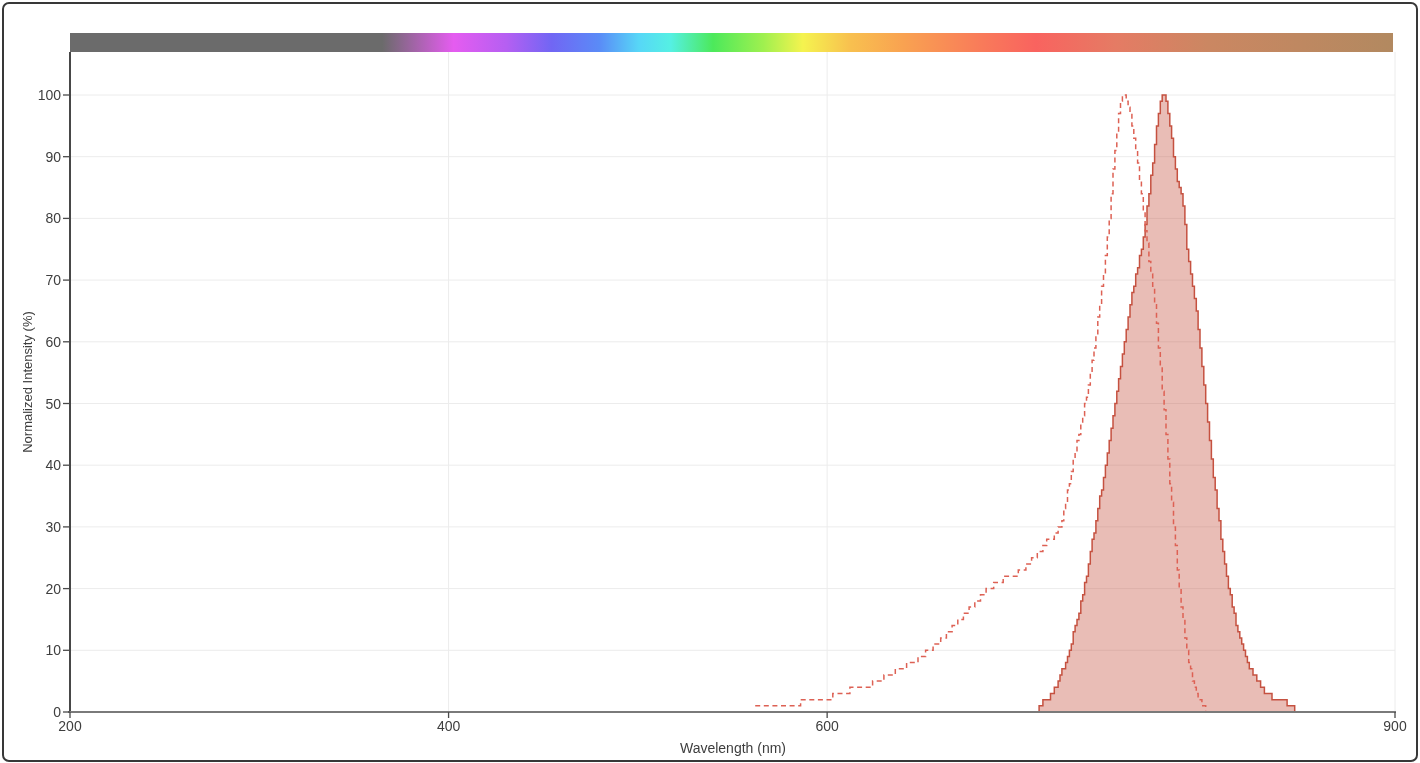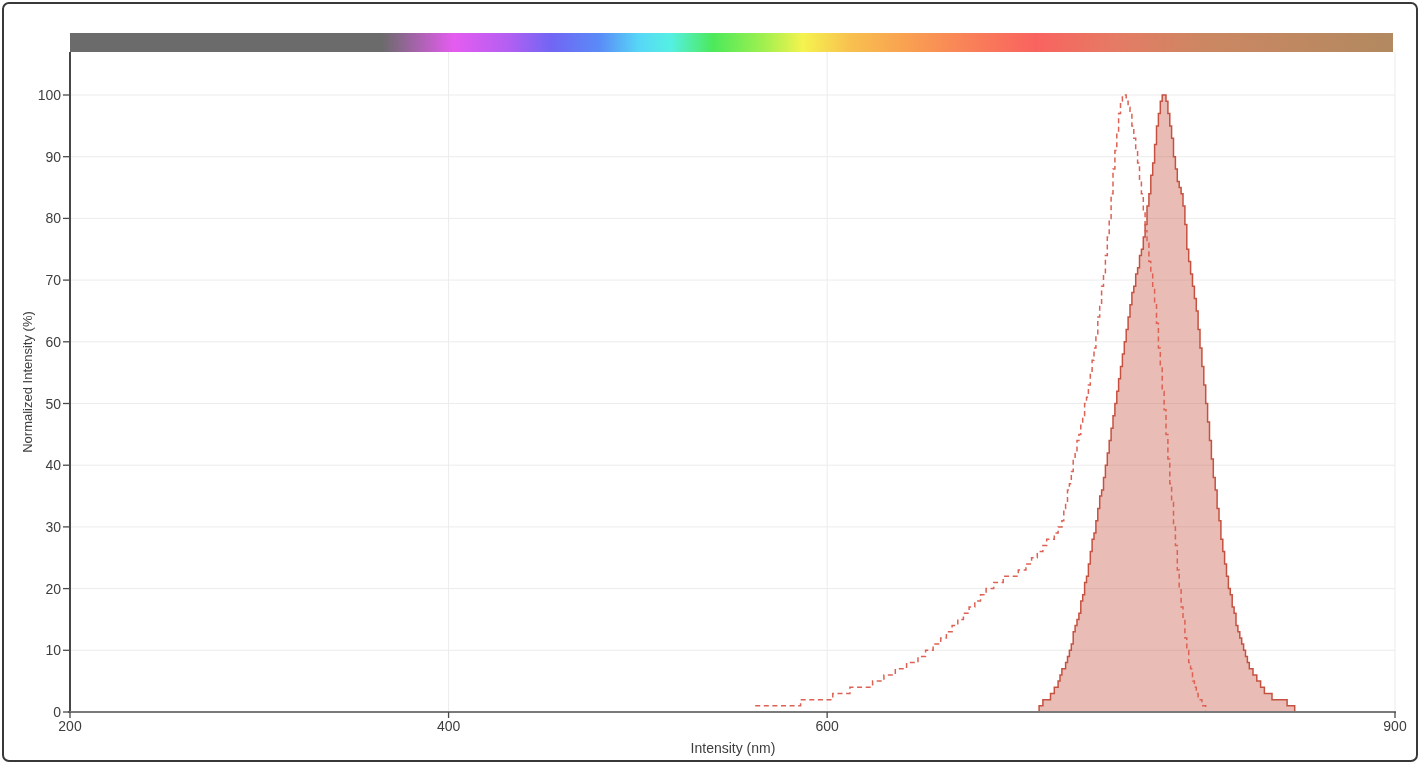--- a/index.html
+++ b/index.html
@@ -78,14 +78,14 @@
       <line x1="70" y1="712" x2="70" y2="718" stroke="#4a4a4a" stroke-width="1.3"></line>
       <text x="70" y="731" text-anchor="middle" font-size="14" fill="#3e3e3e">200</text>
       <line x1="448.57142857142856" y1="712" x2="448.57142857142856" y2="718" stroke="#4a4a4a" stroke-width="1.3"></line>
       <text x="448.57142857142856" y="731" text-anchor="middle" font-size="14" fill="#3e3e3e">400</text>
       <line x1="827.1428571428571" y1="712" x2="827.1428571428571" y2="718" stroke="#4a4a4a" stroke-width="1.3"></line>
       <text x="827.1428571428571" y="731" text-anchor="middle" font-size="14" fill="#3e3e3e">600</text>
       <line x1="1395" y1="712" x2="1395" y2="718" stroke="#4a4a4a" stroke-width="1.3"></line>
       <text x="1395" y="731" text-anchor="middle" font-size="14" fill="#3e3e3e">900</text>
     </svg>
   <div class="ylab">Normalized Intensity (%)</div>
-  <div class="xlab">Intensity (nm)</div>
+  <div class="xlab">Wavelength (nm)</div>
 </div>
 
 </body></html>

